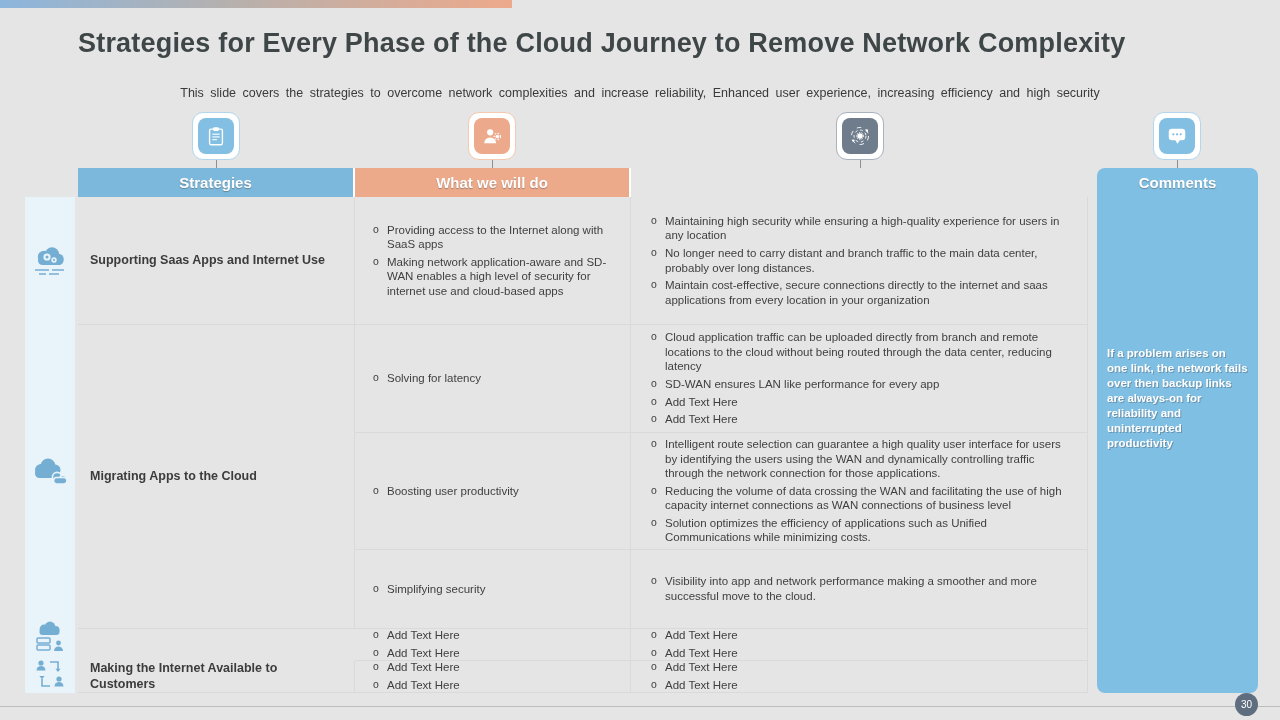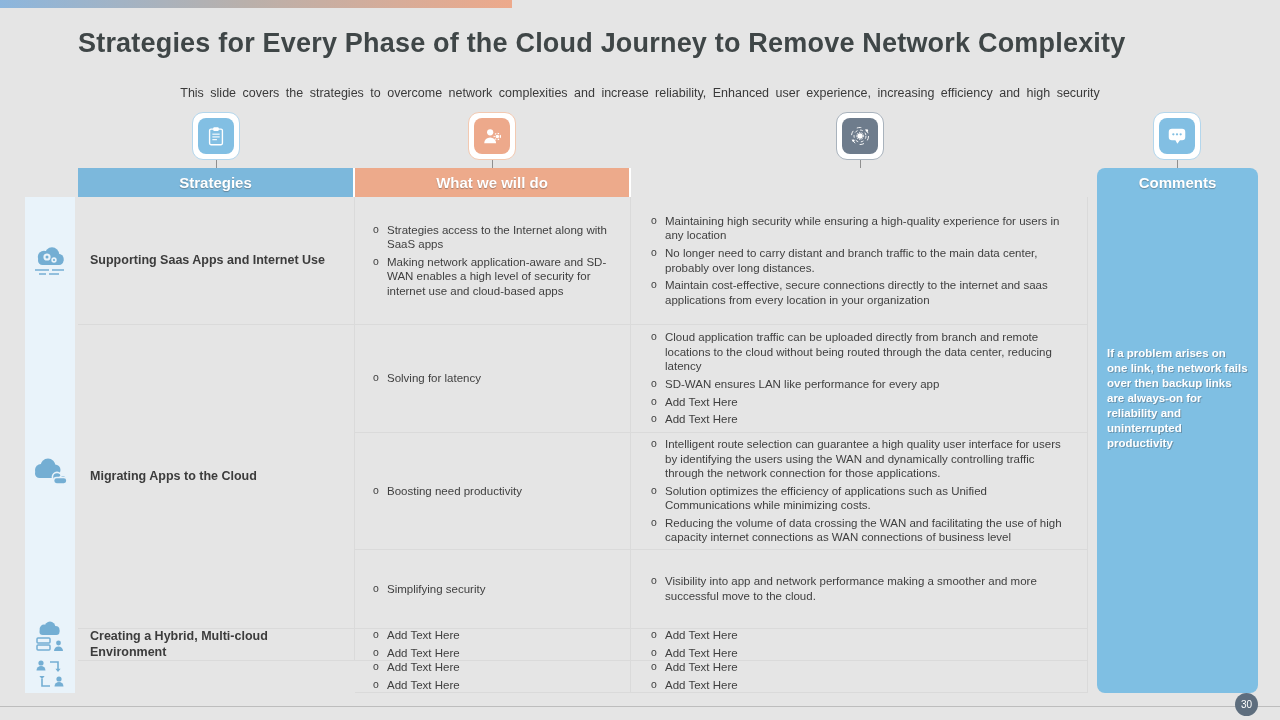--- a/index.html
+++ b/index.html
@@ -181,21 +181,21 @@
     </svg>
   </div>
 
   <div class="tg">
     <div class="hcell h-strategies" style="grid-area:1/1;">Strategies</div>
     <div class="hcell h-what" style="grid-area:1/2;">What we will do</div>
 
     <div class="cell colsep strategy" style="grid-area:2/1;">Supporting Saas Apps and Internet Use</div>
     <div class="cell colsep what-cell" style="grid-area:2/2;">
       <div class="bi">
-          <span>Strategies access to the Internet along with SaaS apps</span>
+          <span>Providing access to the Internet along with SaaS apps</span>
         </div>
       <div class="bi">
           <span>Making network application-aware and SD-WAN enables a high level of security for internet use and cloud-based apps</span>
         </div>
     </div>
     <div class="cell colsep impact-cell" style="grid-area:2/3;">
       <div class="bi">
           <span>Maintaining high security while ensuring a high-quality experience for users in any location</span>
         </div>
       <div class="bi">
@@ -223,64 +223,64 @@
       <div class="bi">
           <span>Add Text Here</span>
         </div>
       <div class="bi">
           <span>Add Text Here</span>
         </div>
     </div>
 
     <div class="cell colsep what-cell" style="grid-area:4/2;">
       <div class="bi">
-          <span>Boosting need productivity</span>
+          <span>Boosting user productivity</span>
         </div>
     </div>
     <div class="cell colsep impact-cell" style="grid-area:4/3;">
       <div class="bi">
           <span>Intelligent route selection can guarantee a high quality user interface for users by identifying the users using the WAN and dynamically controlling traffic through the network connection for those applications.</span>
         </div>
       <div class="bi">
+          <span>Reducing the volume of data crossing the WAN and facilitating the use of high capacity internet connections as WAN connections of business level</span>
+        </div>
+      <div class="bi">
           <span>Solution optimizes the efficiency of applications such as Unified Communications while minimizing costs.</span>
         </div>
-      <div class="bi">
-          <span>Reducing the volume of data crossing the WAN and facilitating the use of high capacity internet connections as WAN connections of business level</span>
-        </div>
     </div>
 
     <div class="cell colsep what-cell" style="grid-area:5/2;text-align:center;">
       <div class="bi">
           <span>Simplifying security</span>
         </div>
     </div>
     <div class="cell colsep impact-cell" style="grid-area:5/3;">
       <div class="bi">
           <span>Visibility into app and network performance making a smoother and more successful move to the cloud.</span>
         </div>
     </div>
 
-    <div class="cell colsep strategy" style="grid-area:6/1;">Creating a Hybrid, Multi-cloud Environment</div>
     <div class="cell colsep what-cell" style="grid-area:6/2;">
       <div class="bi">
           <span>Add Text Here</span>
         </div>
       <div class="bi">
           <span>Add Text Here</span>
         </div>
     </div>
     <div class="cell colsep impact-cell" style="grid-area:6/3;">
       <div class="bi">
           <span>Add Text Here</span>
         </div>
       <div class="bi">
           <span>Add Text Here</span>
         </div>
     </div>
 
+    <div class="cell colsep strategy" style="grid-area:7/1;">Making the Internet Available to Customers</div>
     <div class="cell colsep what-cell" style="grid-area:7/2;">
       <div class="bi">
           <span>Add Text Here</span>
         </div>
       <div class="bi">
           <span>Add Text Here</span>
         </div>
     </div>
     <div class="cell colsep impact-cell" style="grid-area:7/3;">
       <div class="bi">

